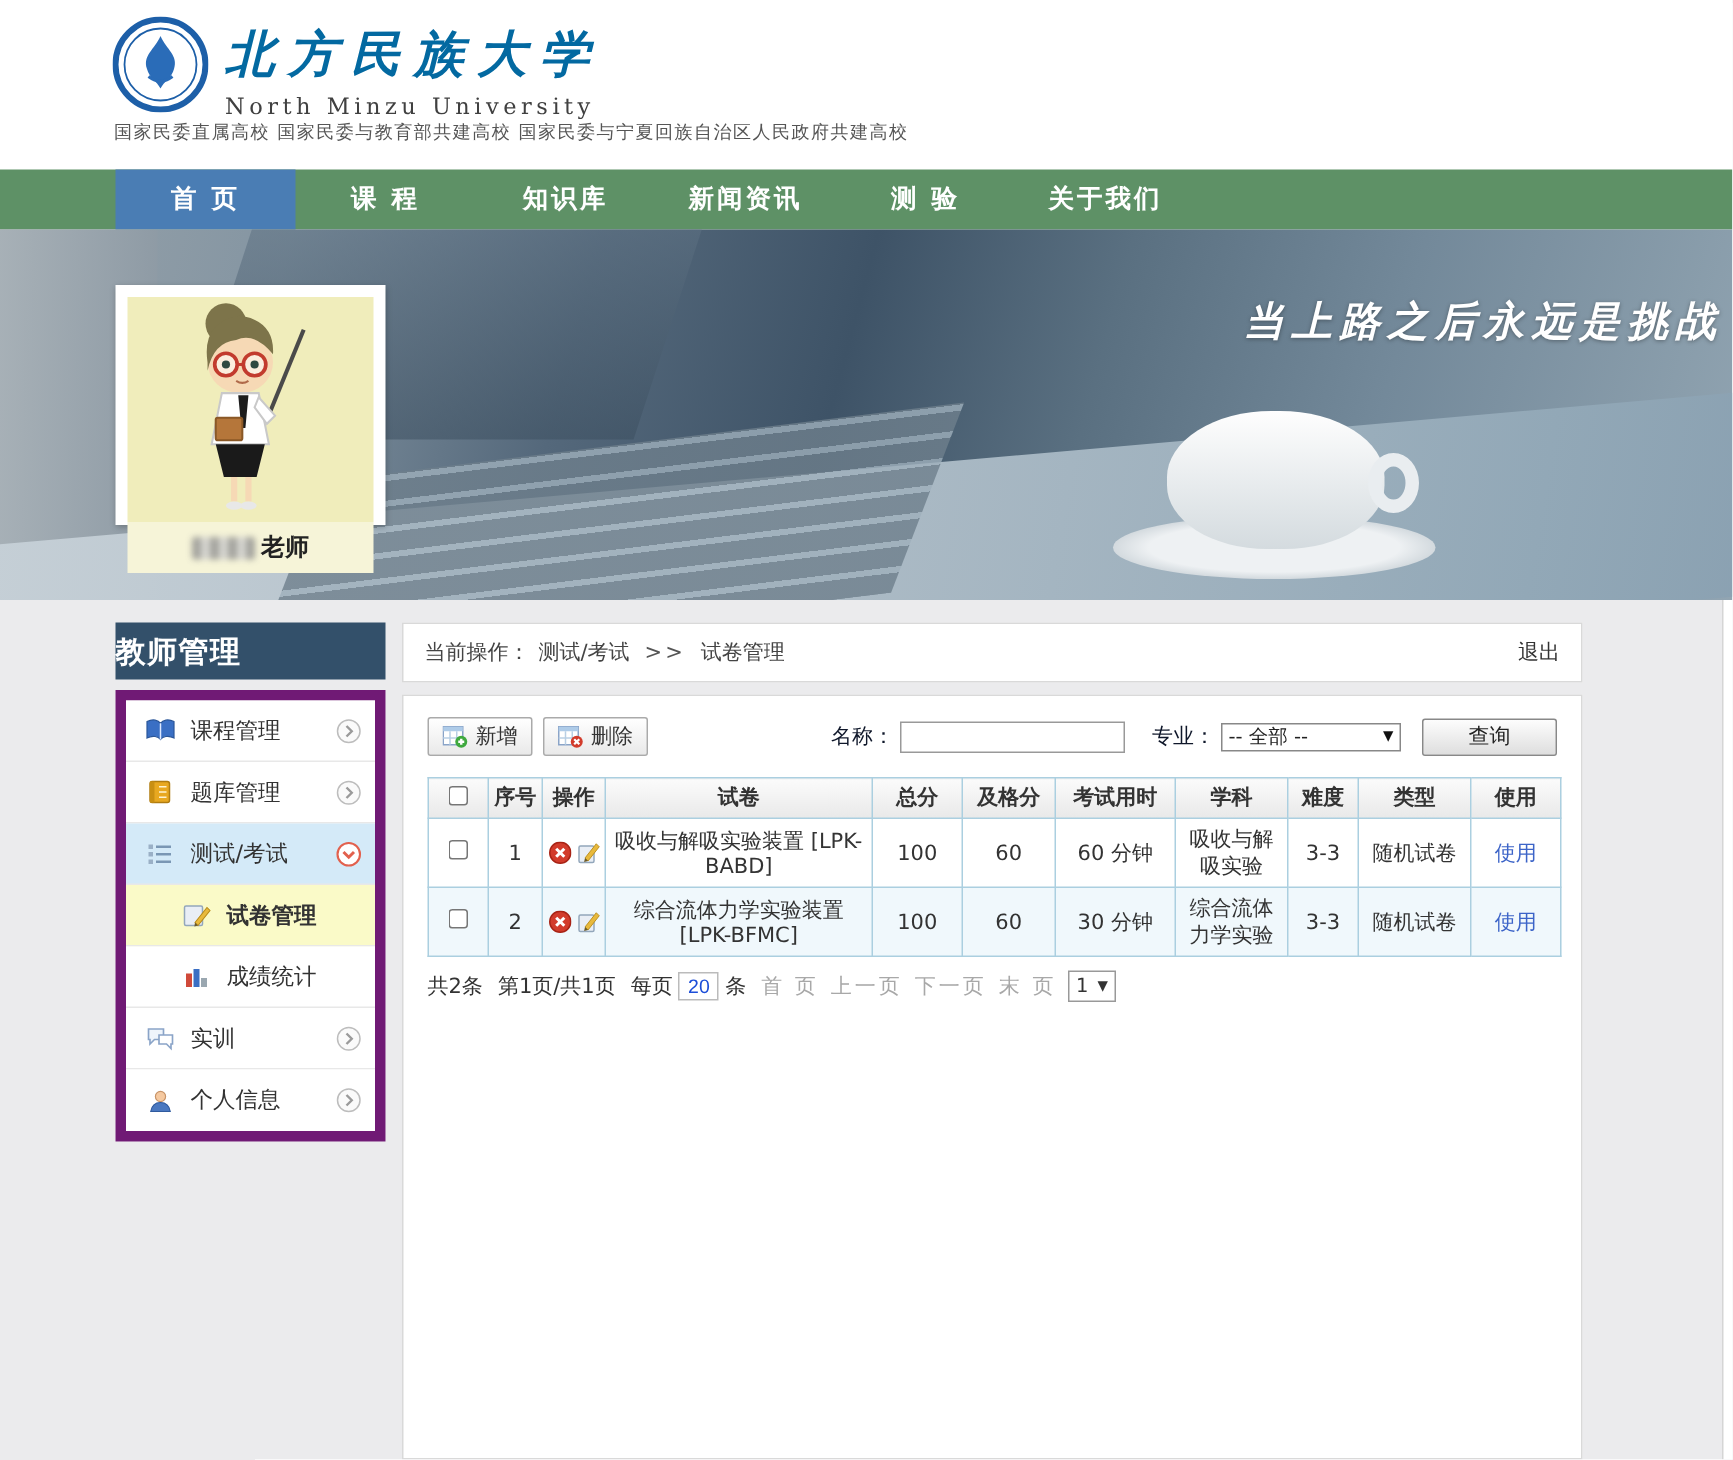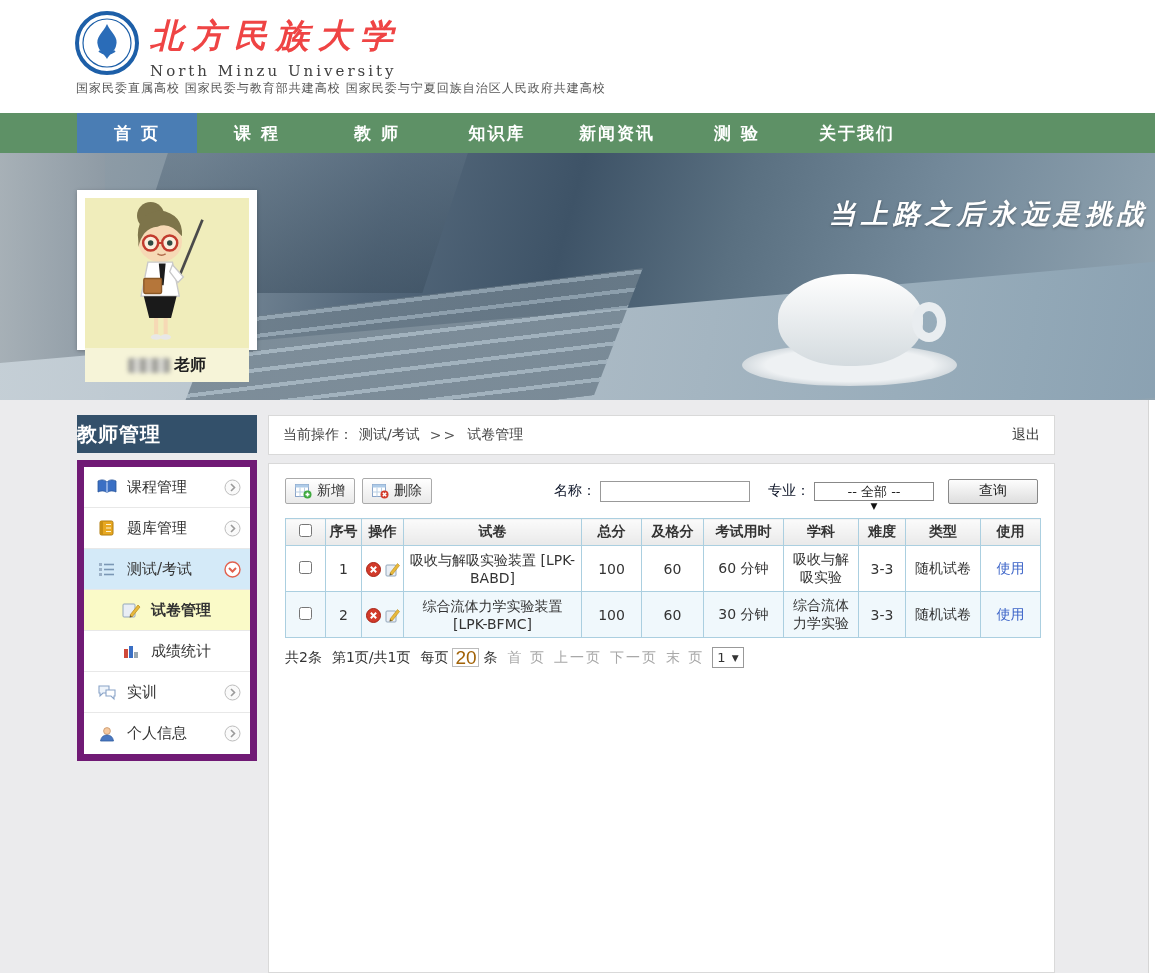--- a/index.html
+++ b/index.html
@@ -8,21 +8,21 @@
   #page { position:relative; width:1155px; height:973px; overflow:hidden; background:#fff; margin:0 auto; }
 
   
   .top-tab { position:absolute; left:10px; top:0; width:22px; height:3px; background:#9a9a9a; }
   .top-line { position:absolute; left:510px; right:0; top:0; height:2px; background:#c9c9c9; }
 
   
   .site-header { position:absolute; left:0; top:0; width:100%; height:113px; background:#fff; }
   .logo { position:absolute; left:75px; top:11px; width:64px; height:64px; }
   .title-block { position:absolute; left:150px; top:14px; }
-  .uni-cn { font-family:"DejaVu Serif","Liberation Serif",serif; font-style:italic; font-weight:bold; font-size:33px; color:#ef4444; letter-spacing:9px;text-align:center; }
+  .uni-cn { font-family:"DejaVu Serif","Liberation Serif",serif; font-style:italic; font-weight:bold; font-size:33px; color:#0369a1; letter-spacing:9px;text-align:center; }
   .uni-en { font-family:"DejaVu Serif","Liberation Serif",serif; font-size:15px; color:#404040; letter-spacing:3px; margin-top:3px; }
   .tagline { position:absolute; left:76px; top:80px; font-size:12px; color:#555; letter-spacing:1px; }
 
   
   .nav { position:absolute; left:0; top:113px; width:100%; height:40px; background:#5e9166; }
   .nav-inner { position:absolute; left:77px; top:0; height:40px; display:flex; }
   .nav-item { width:120px; height:40px; line-height:40px; text-align:center; color:#fff; font-size:17px; font-weight:bold; letter-spacing:2px; cursor:pointer; }
   .nav-item.active { background:#4a7db4; }
 
   
@@ -73,41 +73,41 @@
   .logout { margin-left:auto; color:#333; cursor:pointer; }
 
   
   .main-panel { position:absolute; left:268px; top:463px; width:787px; height:510px; background:#fff; border:1px solid #d9d9d9; padding:13px 16px; }
   .toolbar { display:flex; align-items:center; height:28px; }
   .tb-btn { display:inline-flex; align-items:center; gap:5px; height:26px; padding:0 9px; margin-right:7px; font-size:14px; color:#333;
     background:linear-gradient(#ffffff,#e9e9e9); border:1px solid #aaa; border-radius:2px; cursor:pointer; }
   .tb-right { margin-left:auto; display:flex; align-items:center; }
   .fld-label { font-size:14px; color:#0f172a; margin-right:4px; }
   .name-input { width:150px; height:21px; border:1px solid #999; font-size:13px; padding:0 4px; }
-  .fake-select { display:flex; align-items:center; justify-content:space-between; width:120px; height:19px; border:1px solid #888; background:#fff; font-size:13px; color:#222; padding:0 4px; cursor:pointer;flex-direction:column; }
+  .fake-select { display:flex; align-items:center; justify-content:space-between; width:120px; height:19px; border:1px solid #888; background:#fff; font-size:13px; color:#222; padding:0 4px; cursor:pointer; }
   .fake-select .arrow { font-size:9px; color:#111; }
   .query-btn { width:90px; height:25px; margin-left:14px; font-size:14px; color:#222; background:linear-gradient(#fdfdfd,#dedede); border:1px solid #888; border-radius:2px; cursor:pointer; }
   .tb-right .fld-label.major { margin-left:18px; }
 
   
   table.grid { border-collapse:collapse; width:755px; margin-top:13px; table-layout:fixed; }
   table.grid th, table.grid td { border:1px solid #abcfe0; text-align:center; font-size:14px; color:#333;margin-top:32px; }
   table.grid th { height:27px; background:linear-gradient(#fbfbfb,#e9e9e9); font-weight:bold; }
   table.grid td { height:46px; padding:2px 4px; }
   table.grid tr.alt td { background:#f0f8fc; }
   td.paper-cell { text-align:left; padding-left:8px; }
   .op-cell { white-space:nowrap; }
   .op-cell svg { vertical-align:middle; cursor:pointer; }
   .use-link { color:#3c64c8; cursor:pointer; text-decoration:none; }
 
   
   .pager { margin-top:9px; font-size:14px; color:#333; display:flex; align-items:center; }
   .pager > * { margin-right:10px; }
   .pager .tight { margin-right:4px; }
-  .per-input { width:27px; height:19px; border:1px solid #bbb; text-align:center; font-size:19px; color:#a16207; margin-right:4px; }
+  .per-input { width:27px; height:19px; border:1px solid #bbb; text-align:center; font-size:13px; color:#1d4ed8; margin-right:4px; }
   .pg-link { color:#a8a8a8; letter-spacing:2px; cursor:default; margin-right:8px; }
   .page-select { display:inline-flex; align-items:center; gap:6px; border:1px solid #999; height:21px; padding:0 4px; font-size:13px; background:#fff; cursor:pointer; }
   .page-select .arrow { font-size:9px; }
 </style>
 </head>
 <body>
 
 <div id="page">
   <div class="top-tab"></div>
   <div class="top-line"></div>
@@ -123,21 +123,20 @@
       <div class="uni-cn">北方民族大学</div>
       <div class="uni-en">North Minzu University</div>
     </div>
     <div class="tagline">国家民委直属高校  国家民委与教育部共建高校  国家民委与宁夏回族自治区人民政府共建高校</div>
   </div>
 
   <div class="nav">
     <div class="nav-inner">
       <div class="nav-item active">首 页</div>
       <div class="nav-item">课 程</div>
-      <div class="nav-item">教 师</div>
       <div class="nav-item">知识库</div>
       <div class="nav-item">新闻资讯</div>
       <div class="nav-item">测 验</div>
       <div class="nav-item">关于我们</div>
     </div>
   </div>
 
   <div class="banner">
     <div class="pane"></div>
     <div class="laptop"></div>

